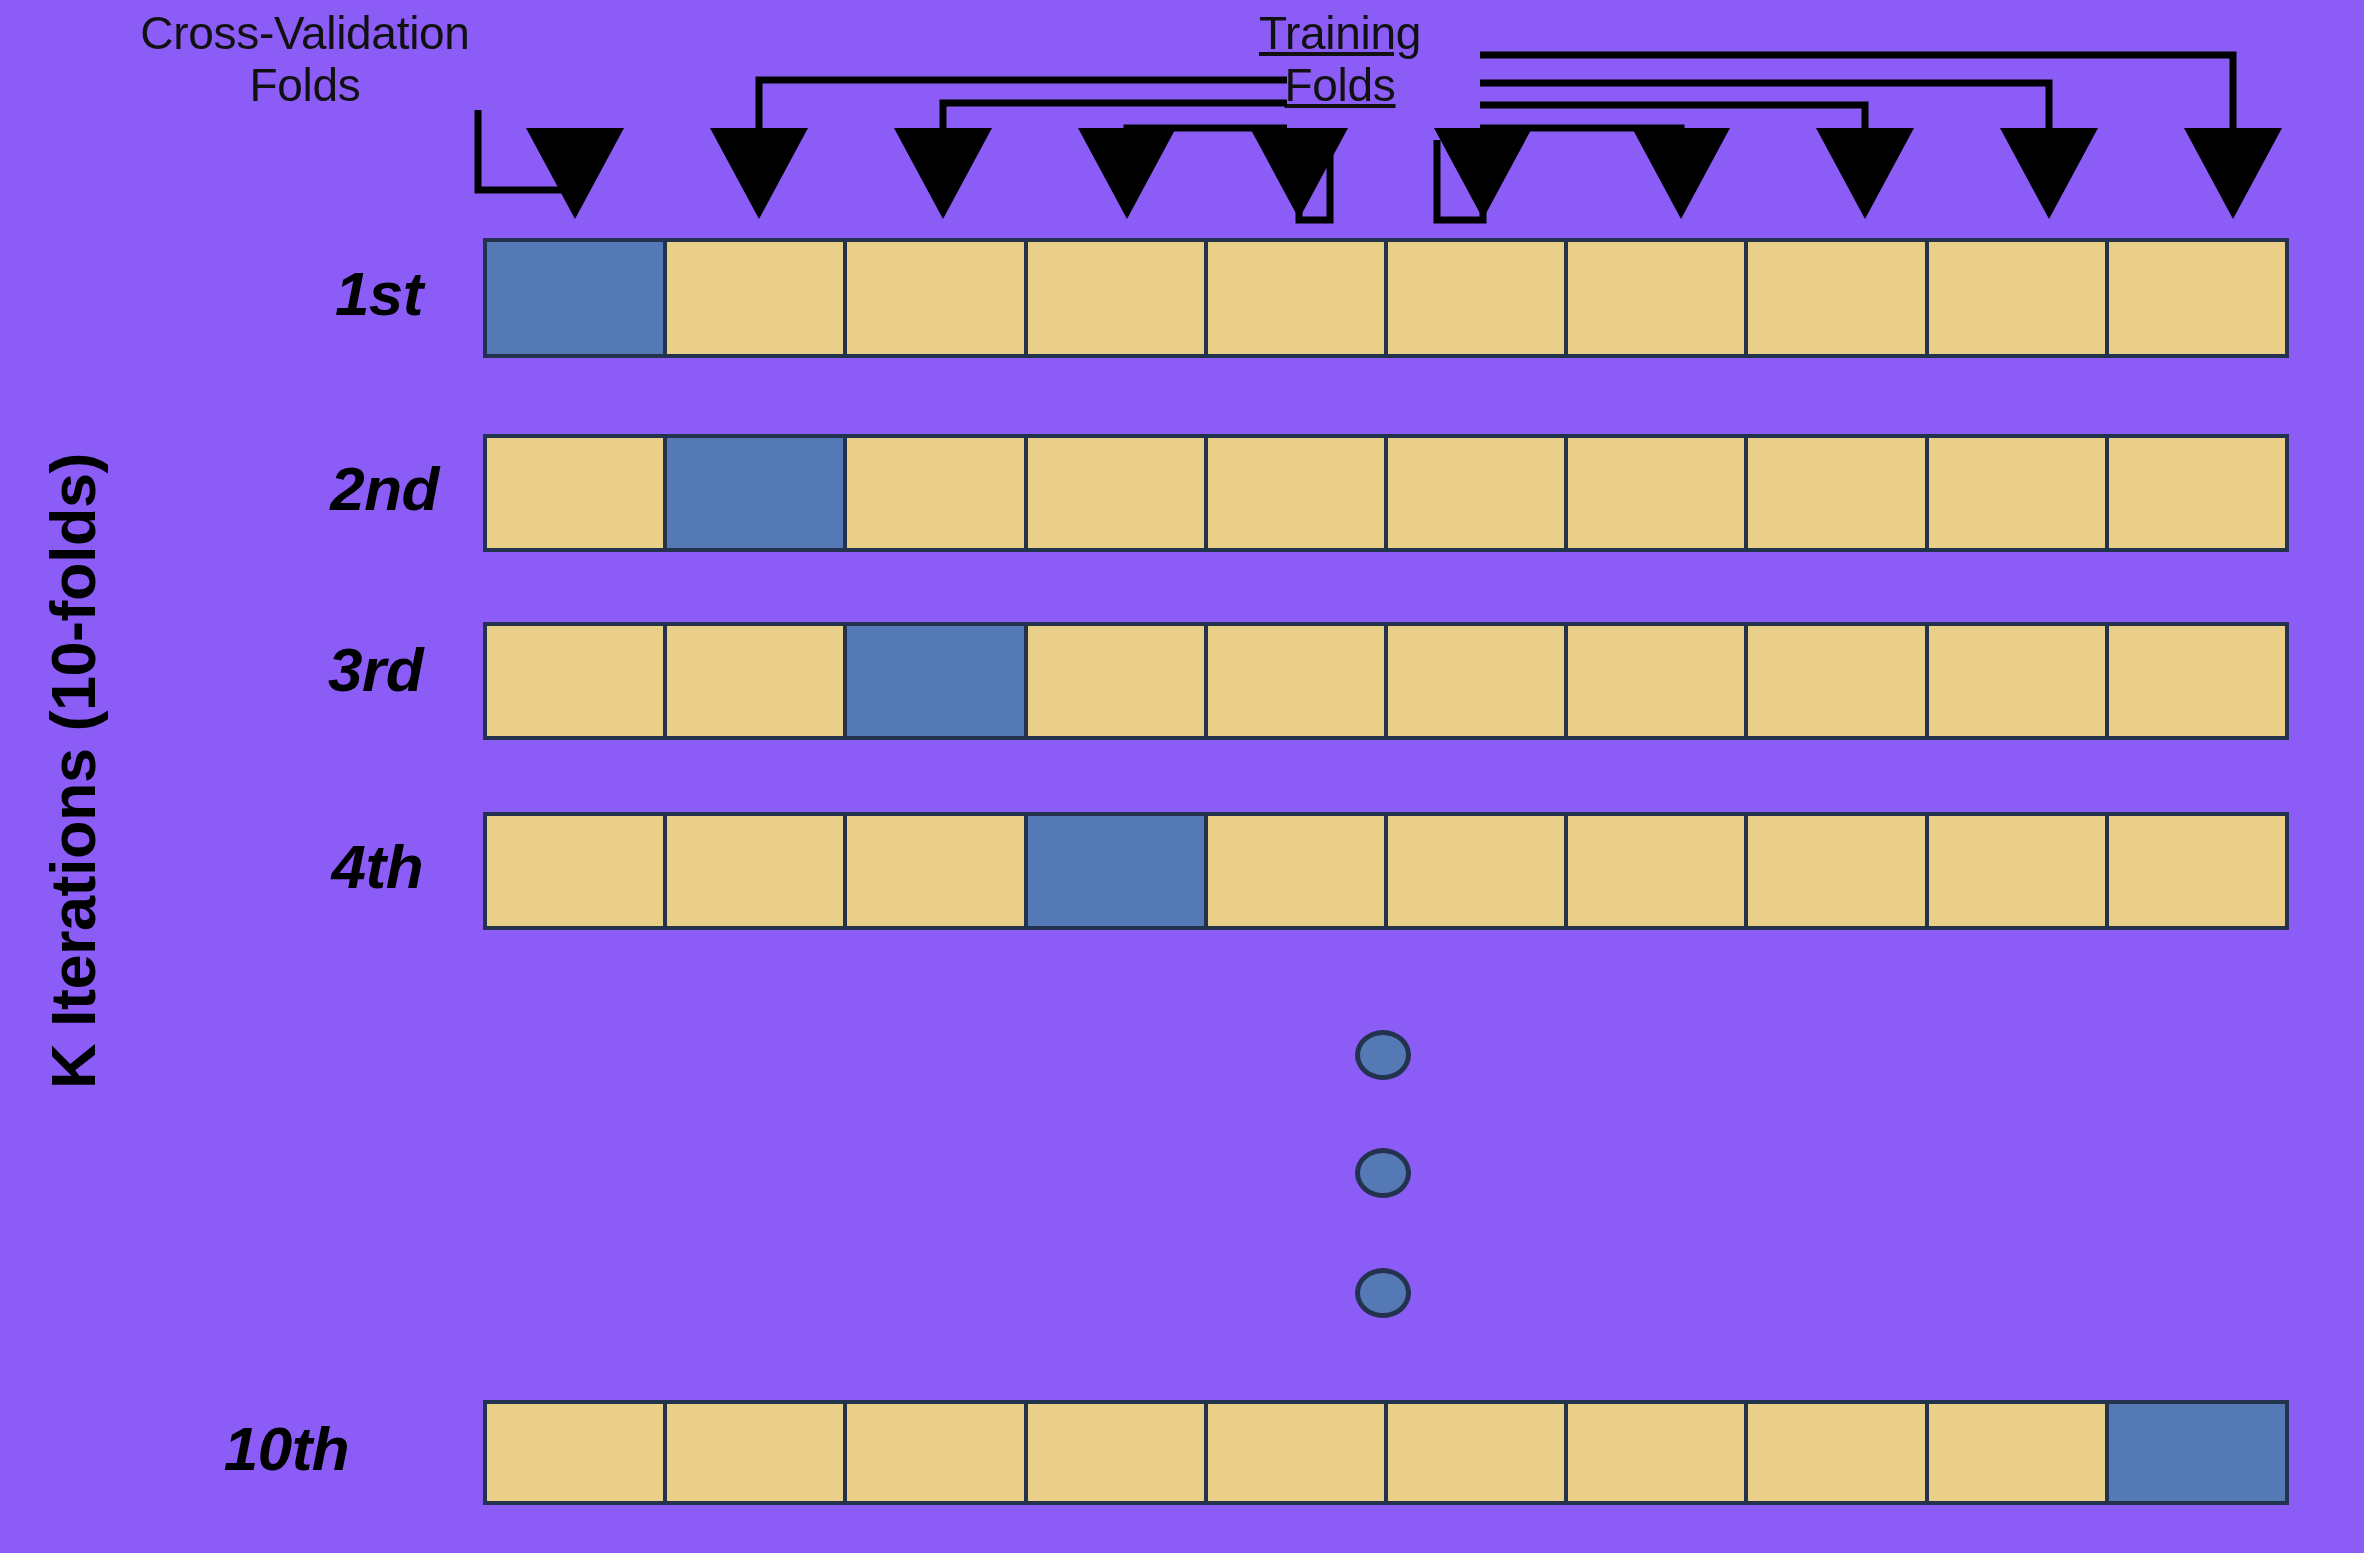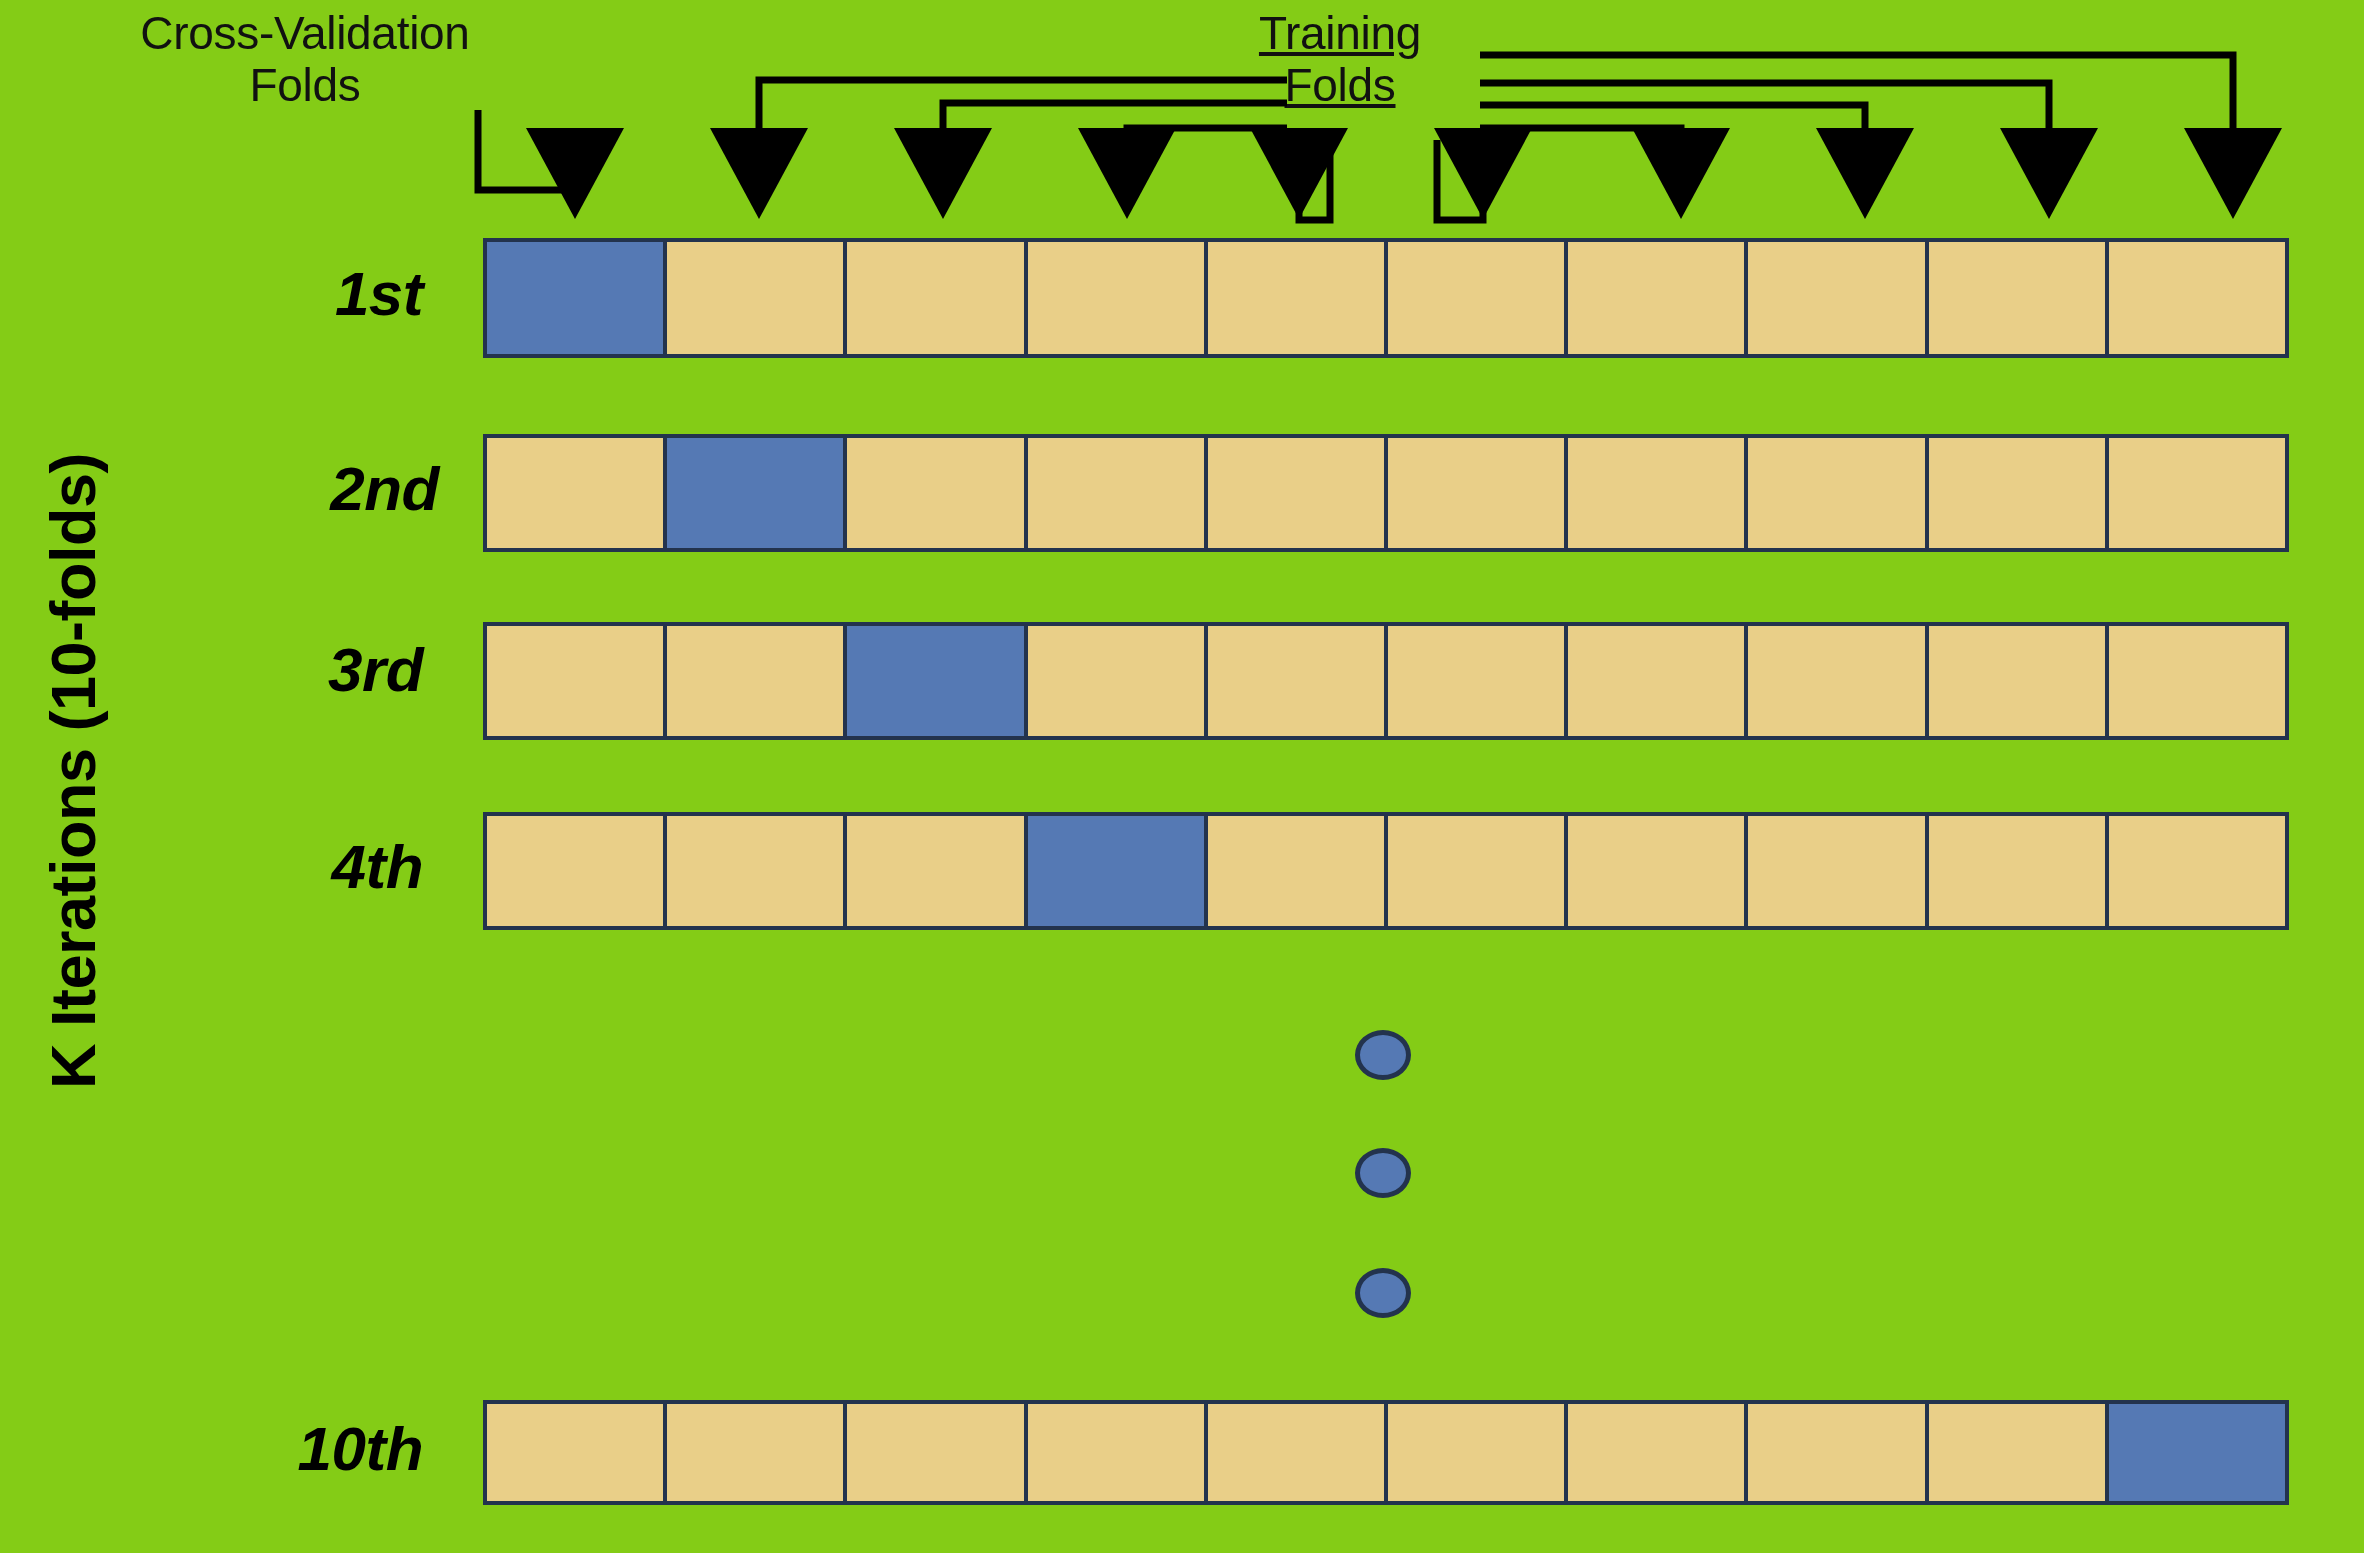--- a/index.html
+++ b/index.html
@@ -7,21 +7,21 @@
     padding: 0;
     background: #ffffff;
   }
   body {
     font-family: "Liberation Sans", sans-serif;
   }
   #stage {
     position: relative;
     width: 2364px;
     height: 1553px;
-    background: #84cc16;
+    background: #8b5cf6;
     overflow: hidden;
   }
 
   
   .caption {
     position: absolute;
     font-family: "Liberation Sans", sans-serif;
     color: #111111;
     font-size: 46px;
     line-height: 1.12;
@@ -198,21 +198,21 @@
         <div class="fold-cell train" style="width: 184.2px; height: 100%;"></div>
         <div class="fold-cell train" style="width: 184.2px; height: 100%;"></div>
         <div class="fold-cell val" style="width: 184.2px; height: 100%;"></div>
         <div class="fold-cell train" style="width: 184.2px; height: 100%;"></div>
         <div class="fold-cell train" style="width: 184.2px; height: 100%;"></div>
         <div class="fold-cell train" style="width: 184.2px; height: 100%;"></div>
         <div class="fold-cell train" style="width: 184.2px; height: 100%;"></div>
         <div class="fold-cell train" style="width: 184.2px; height: 100%;"></div>
         <div class="fold-cell train" style="width: 184.2px; height: 100%;"></div>
       </div>
-      <div class="row-label" style="left: 150px; width: 273px; top: 1412.5px;">10th</div>
+      <div class="row-label" style="left: 150px; width: 273px; top: 1412.5px; text-align: center;">10th</div>
       <div class="fold-row" style="left: 483px; top: 1400px; width: 1846px; height: 105px;">
         <div class="fold-cell train" style="width: 184.2px; height: 100%;"></div>
         <div class="fold-cell train" style="width: 184.2px; height: 100%;"></div>
         <div class="fold-cell train" style="width: 184.2px; height: 100%;"></div>
         <div class="fold-cell train" style="width: 184.2px; height: 100%;"></div>
         <div class="fold-cell train" style="width: 184.2px; height: 100%;"></div>
         <div class="fold-cell train" style="width: 184.2px; height: 100%;"></div>
         <div class="fold-cell train" style="width: 184.2px; height: 100%;"></div>
         <div class="fold-cell train" style="width: 184.2px; height: 100%;"></div>
         <div class="fold-cell train" style="width: 184.2px; height: 100%;"></div>

